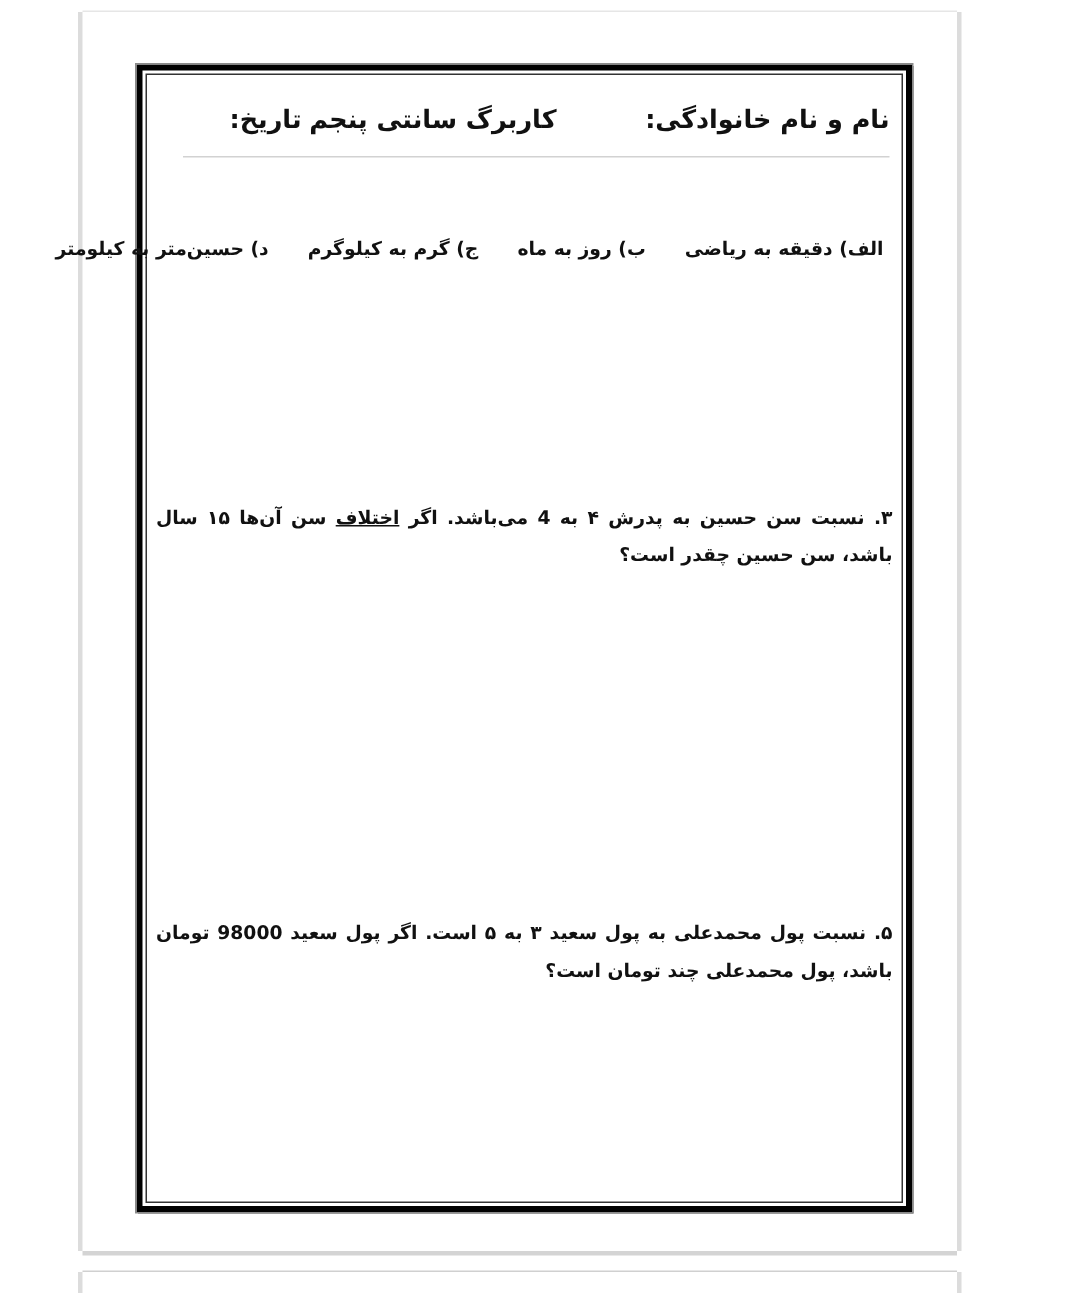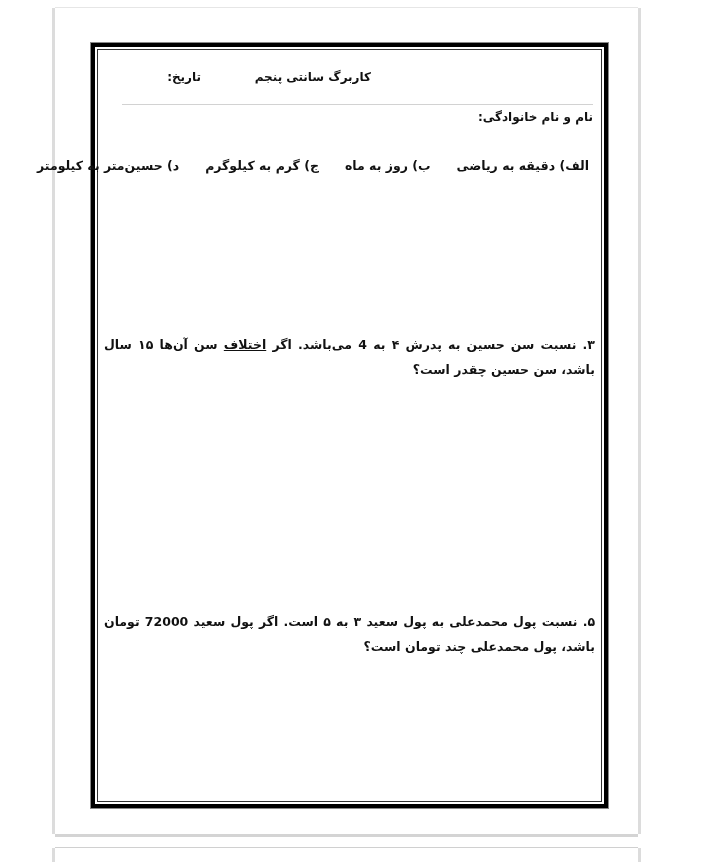--- a/index.html
+++ b/index.html
@@ -65,23 +65,23 @@
     .header {
       position: absolute;
       top: 20px;
       left: 0; right: 0;
       height: 20px;
     }
     .header span {
       position: absolute;
       top: 0;
       white-space: nowrap;
-      font-size: 12px;
+      font-size: 17px;
     }
-    .hdr-name { right: 8px; margin-top: 40px; }
+    .hdr-name { right: 8px; }
     .hdr-title { right: 230px; }
     .hdr-date { right: 400px; }
     .sep {
       position: absolute;
       top: 54px;
       left: 24px;
       right: 8px;
       height: 0;
       border-top: 1px solid #d2d2d2;
     }
@@ -136,21 +136,21 @@
 
 
           <div class="q q3">
             <span>۳.</span>
             <span>نسبت سن حسین به پدرش ۴ به 4 می‌باشد. اگر </span><span class="u">اختلاف</span><span> سن آن‌ها ۱۵ سال باشد، سن حسین چقدر است؟</span>
           </div>
 
 
           <div class="q q5">
             <span>۵.</span>
-            <span>نسبت پول محمدعلی به پول سعید ۳ به ۵ است. اگر پول سعید 72000 تومان باشد، پول محمدعلی چند تومان است؟</span>
+            <span>نسبت پول محمدعلی به پول سعید ۳ به ۵ است. اگر پول سعید 98000 تومان باشد، پول محمدعلی چند تومان است؟</span>
           </div>
 
         </div>
       </div>
     </div>
   </div>
   <div class="page-next"></div>
 </div>
 
 </body></html>

